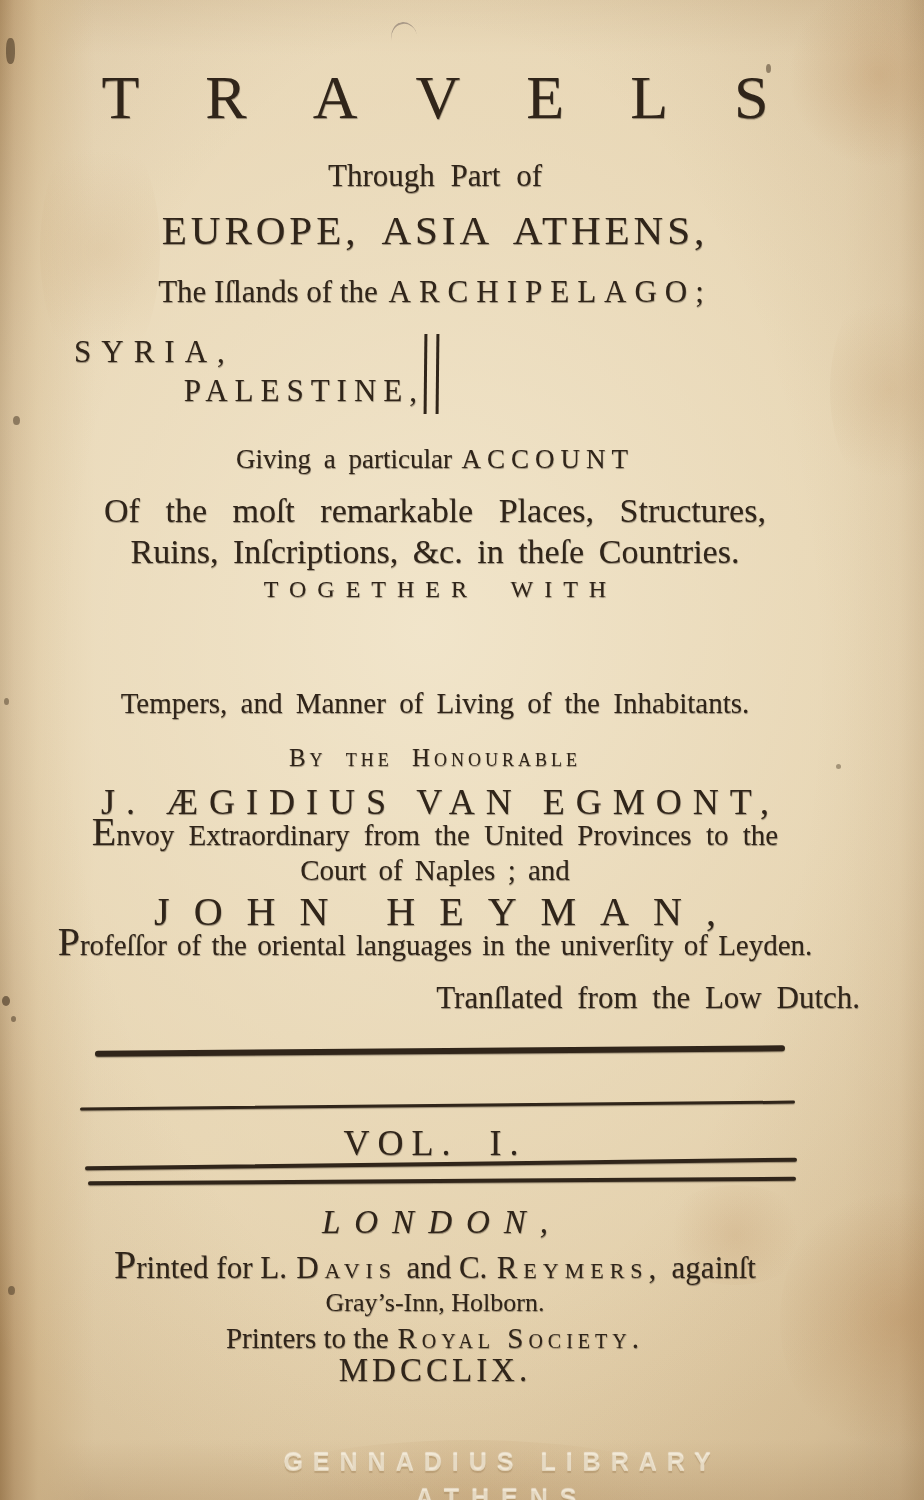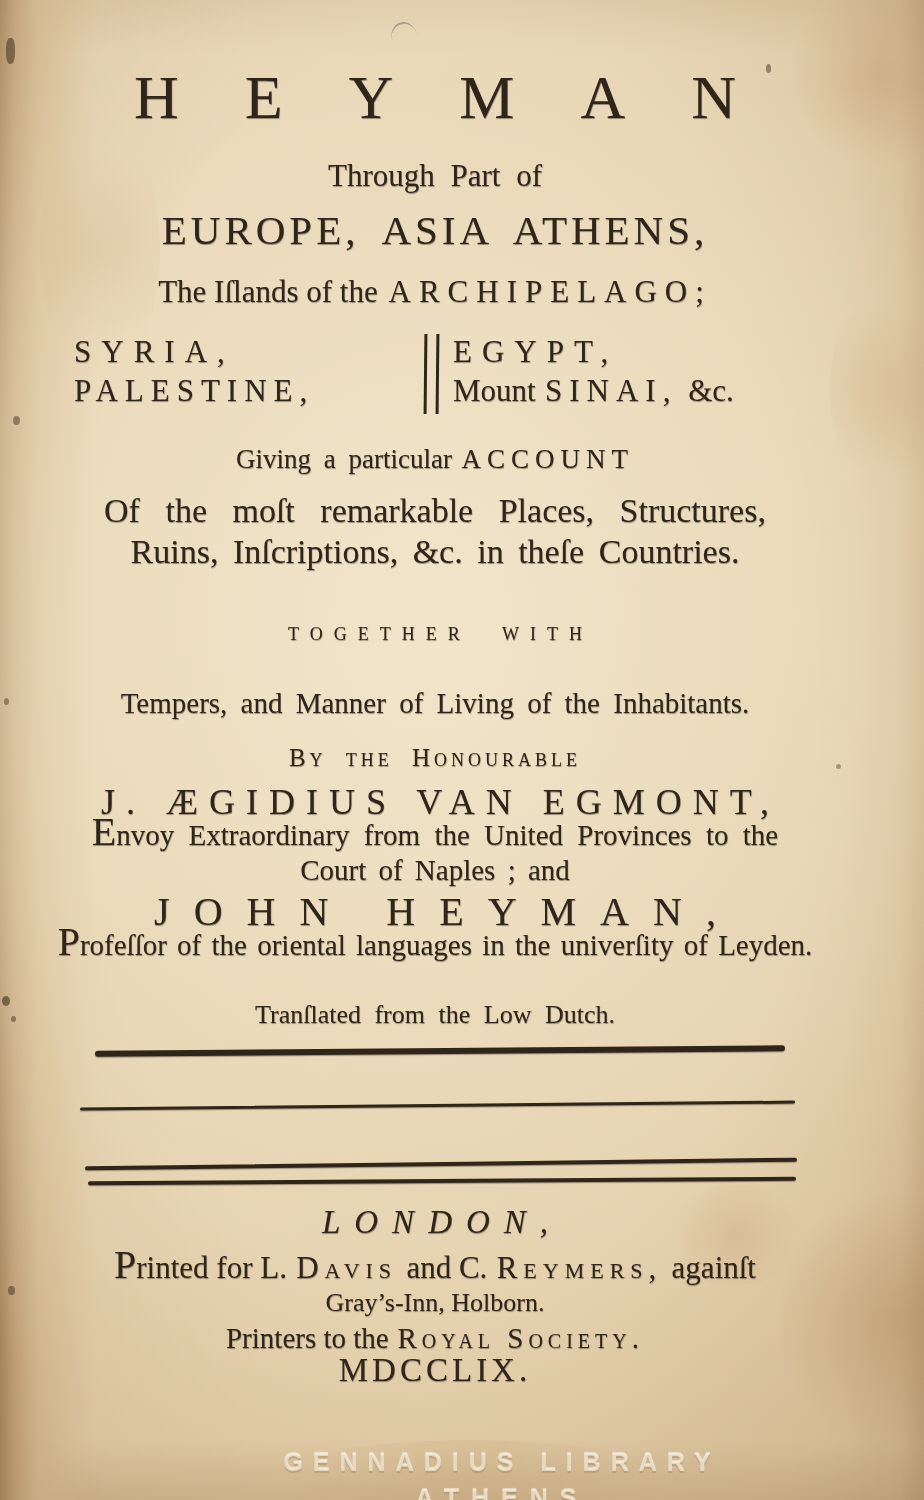--- a/index.html
+++ b/index.html
@@ -46,44 +46,44 @@
   .t-main{top:62px;font-size:62px;letter-spacing:66px;padding-left:66px;box-sizing:border-box;}
   .t-through{top:158px;font-size:31px;word-spacing:8px;}
   .t-europe{top:206px;font-size:41px;letter-spacing:4px;word-spacing:10px;}
   .t-islands{top:274px;font-size:31px;}
   .t-islands .caps{letter-spacing:8px;margin-left:.35em;}
 
   .regions{position:absolute;top:332px;left:0;width:100%;display:flex;align-items:stretch;
       font-size:31px;line-height:39px;text-shadow:0.5px 0.7px 0.8px rgba(48,37,26,0.45);}
   .regions .colL{margin-left:64px;width:350px;text-align:left;}
   .regions .colL .r1{letter-spacing:10px;}
-  .regions .colL .r2{letter-spacing:7px;}
+  .regions .colL .r2{letter-spacing:7px;text-align:right;}
   .regions .divider{width:9px;border-left:3px solid #30251a;border-right:3px solid #30251a;
       height:80px;margin-top:2px;transform:rotate(0.6deg);}
   .regions .colR{margin-left:14px;flex:1;text-align:left;}
   .regions .colR .r1{letter-spacing:10px;}
   .regions .colR .capsp{letter-spacing:7px;margin-left:.3em;}
   .regions .colR .post{margin-left:.35em;letter-spacing:0;}
 
   .t-giving{top:444px;font-size:27px;word-spacing:6px;}
   .t-giving .caps{letter-spacing:6px;margin-left:.35em;}
   .t-account1{top:492px;font-size:34px;word-spacing:17px;}
   .t-account2{top:533px;font-size:34px;word-spacing:6px;}
-  .t-together{top:624px;font-size:18px;letter-spacing:11px;word-spacing:16px;padding-left:11px;box-sizing:border-box;}
+  .t-together{top:576px;font-size:24px;letter-spacing:11px;word-spacing:16px;padding-left:11px;box-sizing:border-box;}
   .t-customs1{top:640px;font-size:34px;word-spacing:3px;}
   .t-customs2{top:687px;font-size:29px;word-spacing:6px;}
   .t-byhon{top:744px;font-size:25px;letter-spacing:4px;word-spacing:9px;}
   .t-author1{top:781px;font-size:36px;letter-spacing:11px;padding-left:11px;box-sizing:border-box;}
   .t-envoy{top:819px;font-size:29px;word-spacing:7px;}
   .t-envoy::first-letter{font-size:40px;line-height:0;}
   .t-court{top:854px;font-size:29px;word-spacing:5px;}
   .t-heyman{top:888px;font-size:40px;letter-spacing:24px;padding-left:24px;box-sizing:border-box;}
   .t-prof{top:929px;font-size:29px;word-spacing:3px;}
   .t-prof::first-letter{font-size:40px;line-height:0;}
-  .t-translated{top:1000px;font-size:26px;word-spacing:7px;}
+  .t-translated{top:980px;font-size:31px;word-spacing:7px;text-align:right;}
 
   .rule{position:absolute;background:#30251a;border-radius:3px;box-shadow:0 1px 1px rgba(48,37,26,0.4);}
   .rule1{top:1048px;left:85px;width:690px;height:6px;transform:rotate(-0.45deg);}
   .rule2{top:1104px;left:70px;width:715px;height:3px;transform:rotate(-0.55deg);}
   .rule3a{top:1162px;left:75px;width:712px;height:4px;transform:rotate(-0.7deg);}
   .rule3b{top:1179px;left:78px;width:708px;height:4px;transform:rotate(-0.35deg);}
 
   .t-intwo{top:1072px;font-size:28px;letter-spacing:10px;word-spacing:13px;padding-left:10px;box-sizing:border-box;}
   .t-vol{top:1122px;font-size:36px;letter-spacing:8px;word-spacing:14px;}
   .t-london{top:1204px;font-size:33px;font-style:italic;letter-spacing:14px;padding-left:14px;box-sizing:border-box;}
@@ -121,40 +121,34 @@
   <div class="speck sp3"></div>
   <div class="speck sp4"></div>
   <div class="speck sp5"></div>
   <div class="speck sp6"></div>
   <div class="speck sp7"></div>
   <div class="speck sp8"></div>
   <div class="squiggle"></div>
 
   <div class="content">
 
-    <div class="ln t-main">HEYMAN</div>
+    <div class="ln t-main">TRAVELS</div>
     <div class="ln t-through">Through Part of</div>
     <div class="ln t-europe">EUROPE, ASIA ATHENS,</div>
 
     <div class="ln t-islands">
       <span>The Iſlands of the</span><span class="caps">ARCHIPELAGO;</span>
     </div>
 
     <div class="regions">
       <div class="colL">
         <div class="r1">SYRIA,</div>
         <div class="r2">PALESTINE,</div>
       </div>
       <div class="divider"></div>
-      <div class="colR">
-        <div class="r1">EGYPT,</div>
-        <div class="r2">
-          <span>Mount</span><span class="capsp">SINAI,</span><span class="post">&amp;c.</span>
-        </div>
-      </div>
     </div>
 
     <div class="ln t-giving">
       <span>Giving a particular</span><span class="caps">ACCOUNT</span>
     </div>
 
     <div class="ln t-account1">Of the moſt remarkable Places, Structures,</div>
     <div class="ln t-account2">Ruins, Inſcriptions, &amp;c. in theſe Countries.</div>
 
     <div class="ln t-together">TOGETHER WITH</div>
@@ -167,20 +161,21 @@
     <div class="ln t-envoy">Envoy Extraordinary from the United Provinces to the</div>
     <div class="ln t-court">Court of Naples ; and</div>
 
     <div class="ln t-heyman">JOHN HEYMAN,</div>
     <div class="ln t-prof">Profeſſor of the oriental languages in the univerſity of Leyden.</div>
 
     <div class="ln t-translated">Tranſlated from the Low Dutch.</div>
 
     <div class="rule rule1"></div>
     <div class="rule rule2"></div>
+    <div class="ln t-vol">VOL. I.</div>
     <div class="rule rule3a"></div>
     <div class="rule rule3b"></div>
 
     <div class="ln t-london">LONDON,</div>
     <div class="ln t-printed">
       <span class="gapr">Printed for L.</span><span class="sc gapr">Davis</span><span class="gapr">and C.</span><span class="sc gapr">Reymers,</span><span>againſt</span>
     </div>
     <div class="ln t-grays">Gray’s-Inn, Holborn.</div>
     <div class="ln t-printers">
       <span class="gapr">Printers to the</span><span class="sc">Royal Society.</span>

